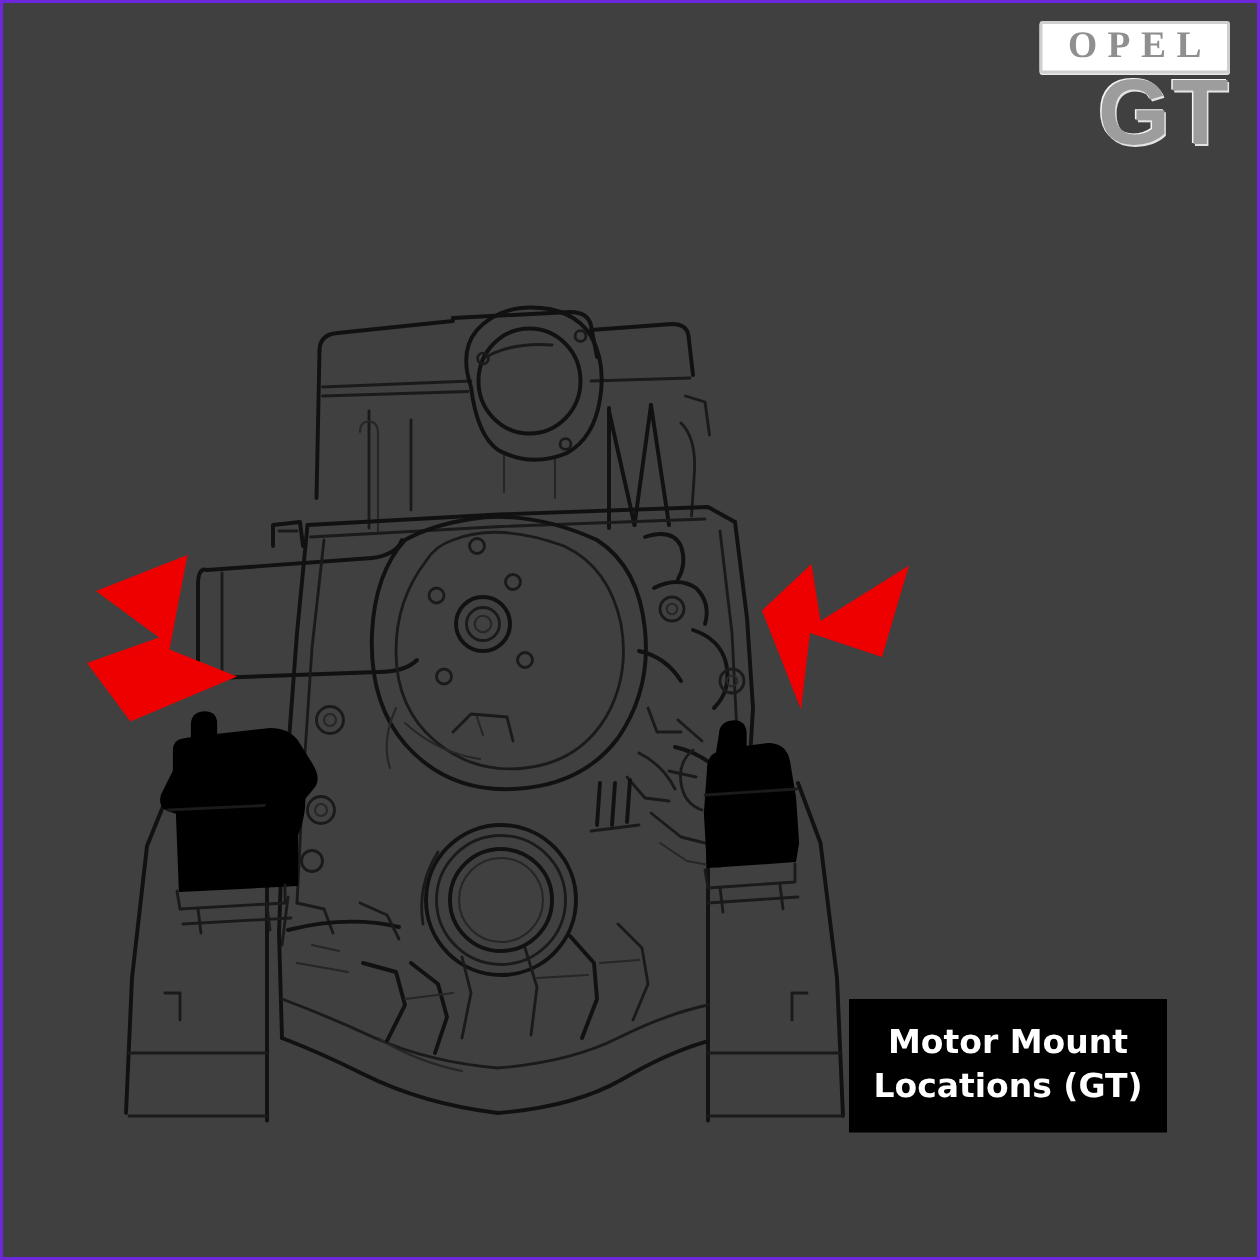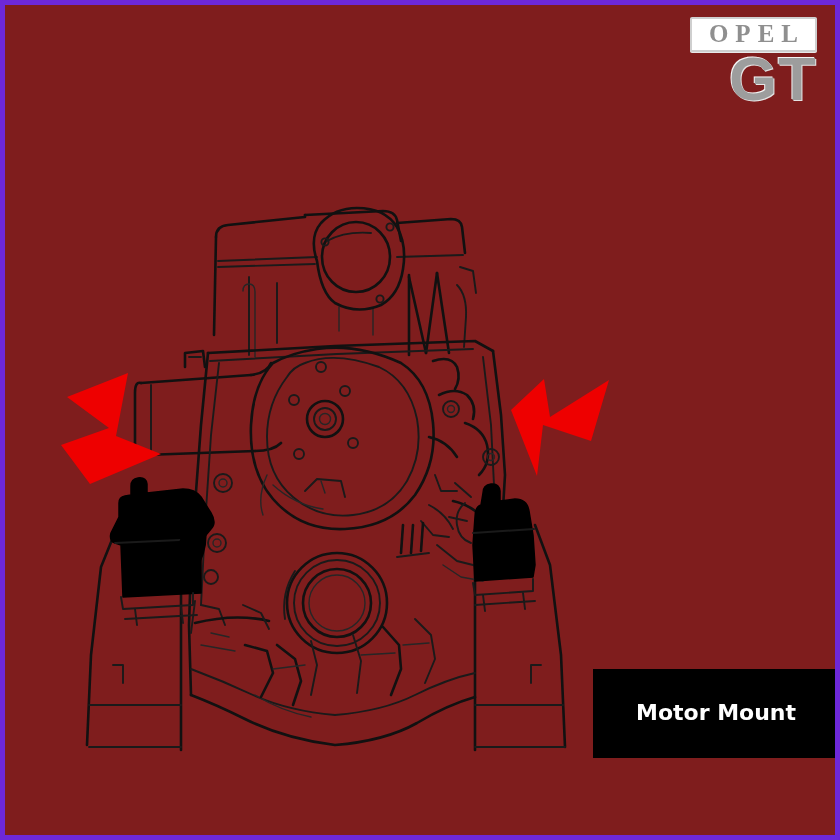--- a/index.html
+++ b/index.html
@@ -7,24 +7,24 @@
     padding: 0;
     background: #ffffff;
   }
   body {
     font-family: "Liberation Sans", sans-serif;
   }
   #page {
     position: relative;
     width: 840px;
     height: 840px;
-    background: #7f1d1d;
+    background: #404040;
     overflow: hidden;
     box-sizing: border-box;
-    border: 5px solid #6d28d9;
+    border: 2px solid #6d28d9;
   }
 
   
   #brand {
     position: absolute;
     top: 12px;
     right: 18px;
     width: 240px;
     text-align: right;
     user-select: none;
@@ -68,23 +68,23 @@
     letter-spacing: 3px;
     line-height: 1.0;
     color: #fbfbfb;
     -webkit-text-stroke: 1.4px #b4b4b4;
     text-shadow: 1px 1px 1px #d8d8d8;
   }
 
   
   #caption-box {
     position: absolute;
-    left: 588px;
+    left: 564px;
     top: 664px;
-    width: 246px;
+    width: 212px;
     height: 89px;
     background: #000000;
     color: #ffffff;
     display: flex;
     flex-direction: column;
     align-items: center;
     justify-content: center;
     text-align: left;
   }
   #caption-box .cap-line {
@@ -330,15 +330,16 @@
 
   <div id="brand">
     <div id="opel-badge">
       <span class="opel-text">OPEL</span>
     </div>
     <span id="gt-text">GT</span>
   </div>
 
   <div id="caption-box">
     <span class="cap-line">Motor Mount</span>
+    <span class="cap-line">Locations (GT)</span>
   </div>
 
 </div>
 
 </body></html>

